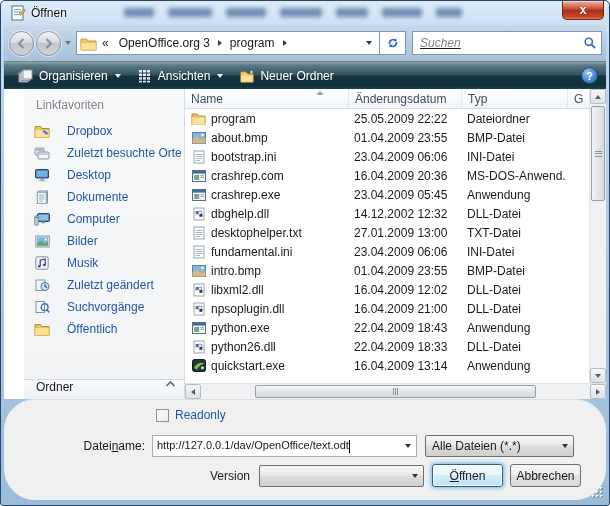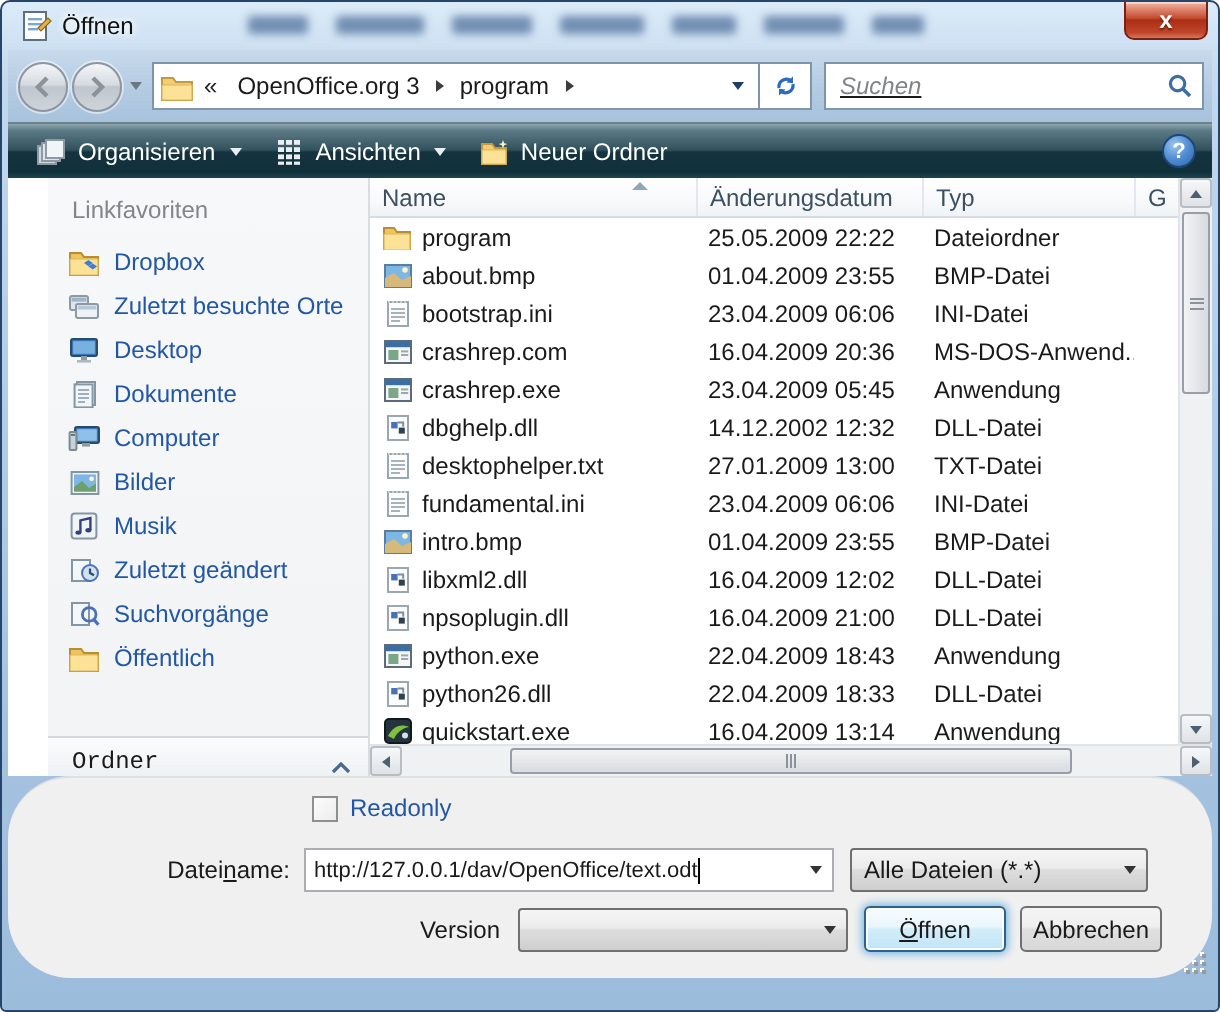--- a/index.html
+++ b/index.html
@@ -4,21 +4,21 @@
 <style>
   * { box-sizing: border-box; margin:0; padding:0; }
   html,body { width:610px; height:506px; }
   body { font-family:"Liberation Sans","DejaVu Sans",sans-serif; font-size:12px; color:#1a1a1a; }
 
   
   .window{
     width:610px;height:506px;
     background:linear-gradient(180deg,#dcebf8 0%,#c2d8ee 8%,#a9c6e2 60%,#9cbcdc 100%);
     border:1px solid #27456b; border-radius:5px 5px 3px 3px;
-    padding:0 3px 16px 3px;
+    padding:0 3px 5px 3px;
     display:flex; flex-direction:column;
     position:relative; overflow:hidden;
   }
 
   
   .titlebar{ height:24px; display:flex; align-items:center; padding-left:6px; position:relative; flex:0 0 auto;}
   .title-icon{ width:16px;height:16px; margin-right:5px; flex:0 0 auto;}
   .title-text{ color:#111; text-shadow:0 0 4px #fff,0 0 4px #fff; }
   .blur-menu{ position:absolute; left:120px; top:7px; display:flex; gap:14px; filter:blur(2px); opacity:.75;}
   .blur-menu i{ display:block; height:9px; border-radius:2px; background:#51719c;}
@@ -67,24 +67,24 @@
     background:radial-gradient(circle at 35% 30%,#9cc6ee 0%,#5691d4 45%,#2a62ab 100%);
     border:1px solid #1c4679; color:#fff; font-weight:bold; font-size:11px;
     display:flex;align-items:center;justify-content:center;}
 
   
   .content{ flex:1 1 auto; display:flex; background:#fff; min-height:0;}
   .sidebar{ width:161px; flex:0 0 auto; background:linear-gradient(180deg,#f7f8f9 0%,#f1f3f5 100%);
     border-right:1px solid #d8dde2; display:flex; flex-direction:column;margin-left:20px;}
   .sb-header{ color:#838689; padding:9px 0 8px 12px;}
   .sb-list{ flex:1 1 auto; overflow:hidden;}
-  .sb-item{ display:flex; align-items:center; gap:7px; padding:3px 0 3px 10px; color:#2257a4; height:22px;}
+  .sb-item{ display:flex; align-items:center; gap:17px; padding:3px 0 3px 10px; color:#2257a4; height:22px;}
   .sb-item .ic{ width:16px;height:16px; flex:0 0 auto; display:flex;align-items:center;justify-content:center;}
   .sb-footer{ height:20px; border-top:1px solid #d2d8de; background:linear-gradient(180deg,#fbfcfd,#eef1f4);
-    display:flex; align-items:flex-end; padding:0 8px 0 12px;font-family:Liberation Mono, monospace;}
+    display:flex; align-items:flex-start; padding:0 8px 0 12px;}
   .sb-footer .spring{flex:1;}
 
   .listpanel{ flex:1 1 auto; display:flex; flex-direction:column; min-width:0; position:relative;}
   .list-main{ flex:1 1 auto; display:flex; min-height:0;}
   .list-cols{ flex:1 1 auto; min-width:0; display:flex; flex-direction:column;}
   .lheader{ height:20px; flex:0 0 auto; display:flex;
     background:linear-gradient(180deg,#ffffff 0%,#f7f9fa 60%,#f0f3f6 100%);
     border-bottom:1px solid #d5dce4; color:#3c5063;}
   .hcell{ padding:3px 0 0 6px; position:relative; }
   .hcell + .hcell{ border-left:1px solid #e3e8ee;}

